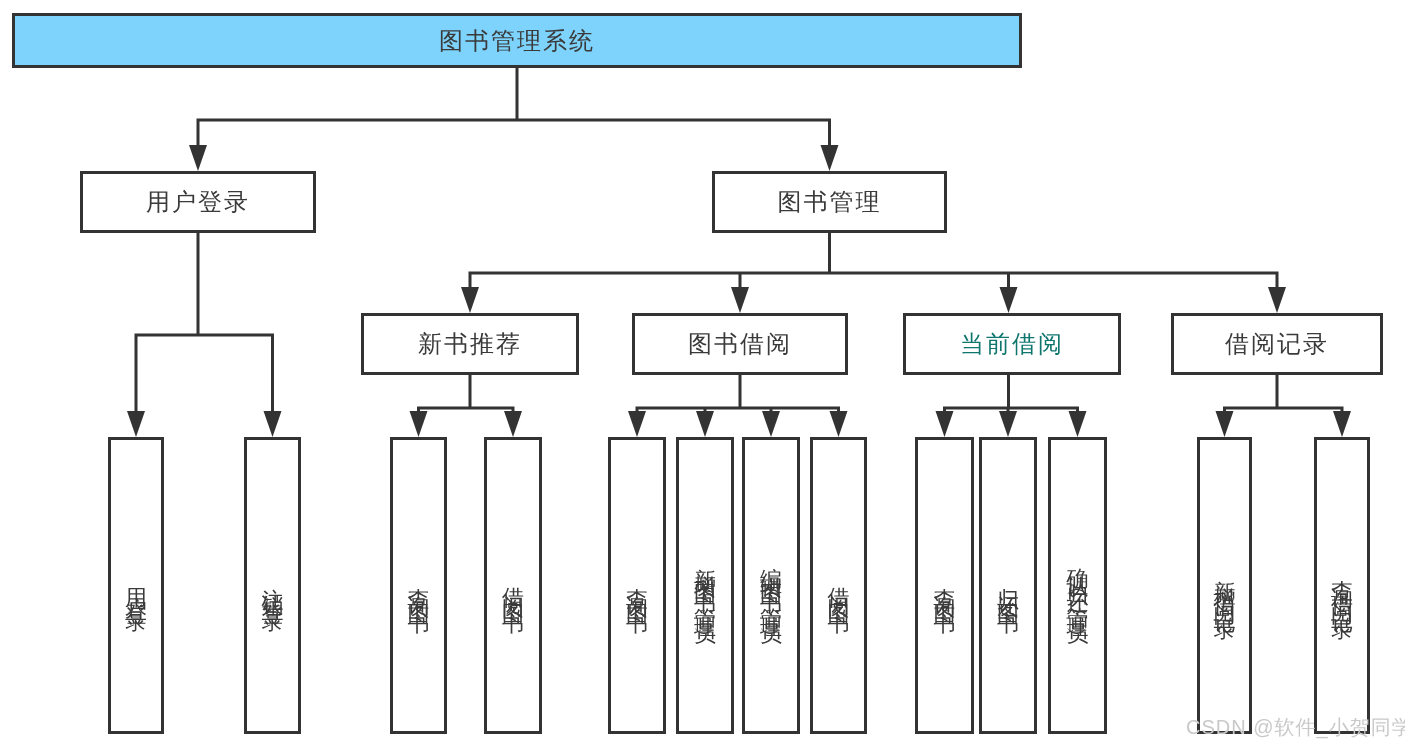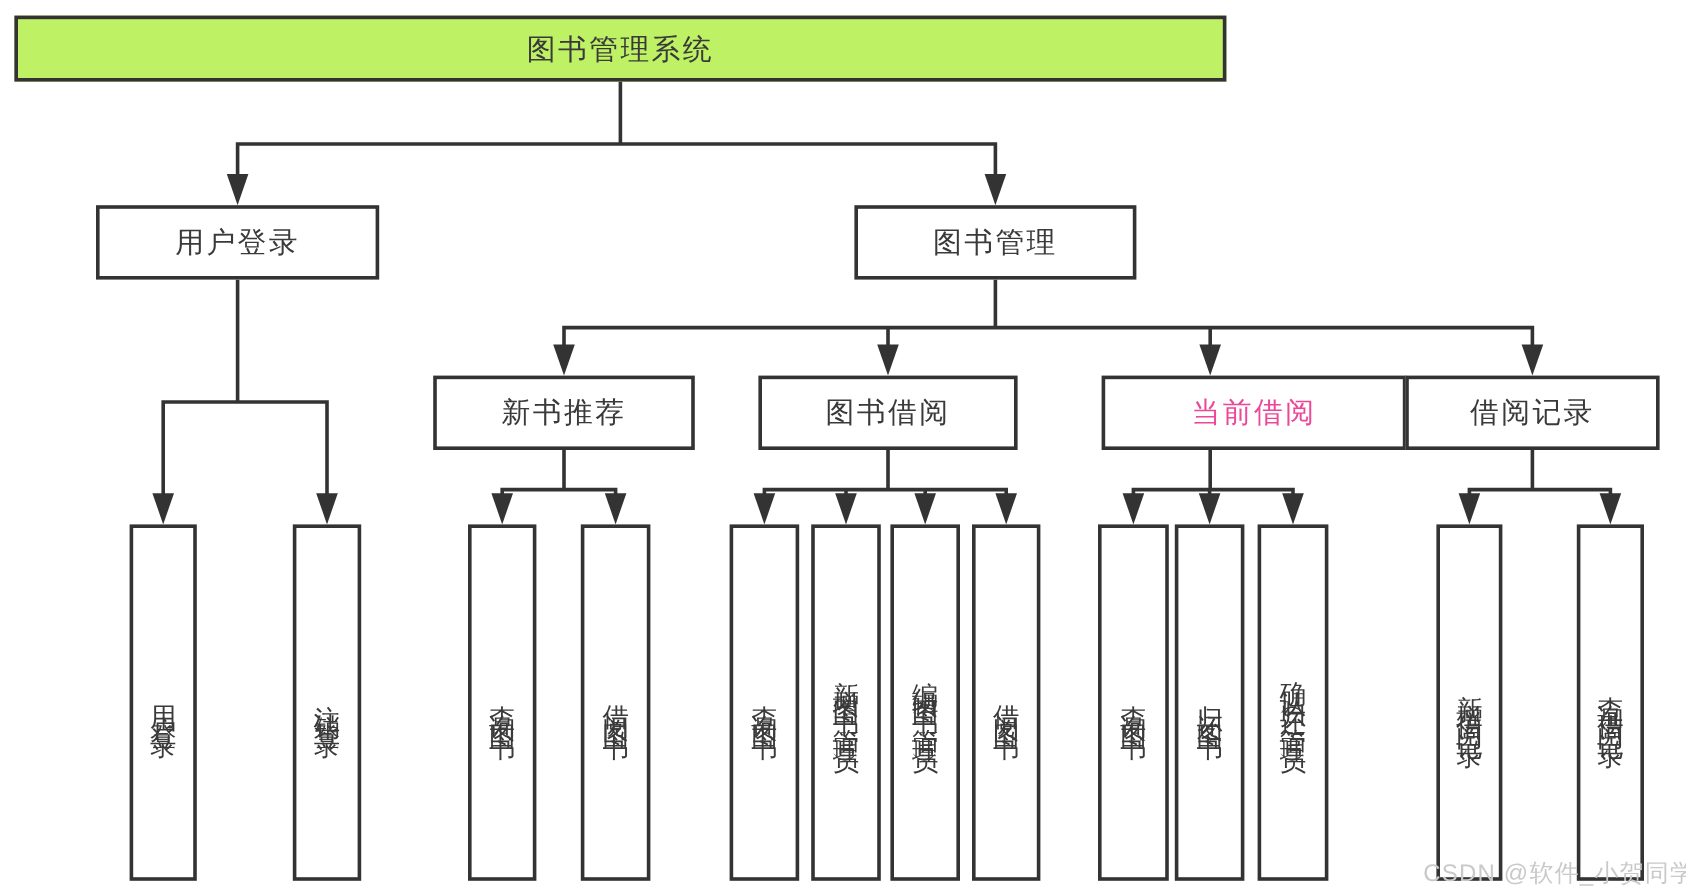--- a/index.html
+++ b/index.html
@@ -90,36 +90,36 @@
       <polygon points="829.5,411 847.5,411 838.5,437" fill="#333333"></polygon>
       <path d="M1008.5 375 L1008.5 408 M943 408 L1079 408 M944.5 408 L944.5 414 M1008 408 L1008 414 M1077.5 408 L1077.5 414" fill="none" stroke="#333333" stroke-width="3"></path>
       <polygon points="935.5,411 953.5,411 944.5,437" fill="#333333"></polygon>
       <polygon points="999,411 1017,411 1008,437" fill="#333333"></polygon>
       <polygon points="1068.5,411 1086.5,411 1077.5,437" fill="#333333"></polygon>
       <path d="M1277 375 L1277 408 M1223 408 L1343.5 408 M1224.5 408 L1224.5 414 M1342 408 L1342 414" fill="none" stroke="#333333" stroke-width="3"></path>
       <polygon points="1215.5,411 1233.5,411 1224.5,437" fill="#333333"></polygon>
       <polygon points="1333,411 1351,411 1342,437" fill="#333333"></polygon>
     </svg>
   <div id="nodes-layer">
-      <div class="node horizontal" style="left: 12px; top: 13px; width: 1010px; height: 55px; border-color: rgb(51, 51, 51); background: #bef264; color: rgb(58, 58, 58);">
+      <div class="node horizontal" style="left: 12px; top: 13px; width: 1010px; height: 55px; border-color: rgb(51, 51, 51); background: #7dd3fc; color: rgb(58, 58, 58);">
         <span class="label">图书管理系统</span>
       </div>
       <div class="node horizontal" style="left: 80px; top: 171px; width: 236px; height: 62px; border-color: rgb(51, 51, 51); background: rgb(255, 255, 255); color: rgb(58, 58, 58);">
         <span class="label">用户登录</span>
       </div>
       <div class="node horizontal" style="left: 361px; top: 313px; width: 218px; height: 62px; border-color: rgb(51, 51, 51); background: rgb(255, 255, 255); color: rgb(58, 58, 58);">
         <span class="label">新书推荐</span>
       </div>
       <div class="node horizontal" style="left: 712px; top: 171px; width: 235px; height: 62px; border-color: rgb(51, 51, 51); background: rgb(255, 255, 255); color: rgb(58, 58, 58);">
         <span class="label">图书管理</span>
       </div>
       <div class="node horizontal" style="left: 632px; top: 313px; width: 216px; height: 62px; border-color: rgb(51, 51, 51); background: rgb(255, 255, 255); color: rgb(58, 58, 58);">
         <span class="label">图书借阅</span>
       </div>
-      <div class="node horizontal" style="left: 903px; top: 313px; width: 254px; height: 62px; border-color: rgb(51, 51, 51); background: rgb(255, 255, 255); color: #ec4899; margin-left: 15px;">
+      <div class="node horizontal" style="left: 903px; top: 313px; width: 218px; height: 62px; border-color: rgb(51, 51, 51); background: rgb(255, 255, 255); color: #0f766e;">
         <span class="label">当前借阅</span>
       </div>
       <div class="node horizontal" style="left: 1171px; top: 313px; width: 212px; height: 62px; border-color: rgb(51, 51, 51); background: rgb(255, 255, 255); color: rgb(58, 58, 58);">
         <span class="label">借阅记录</span>
       </div>
       <div class="node vertical" style="left: 108px; top: 437px; width: 56px; height: 297px; border-color: rgb(51, 51, 51); background: rgb(255, 255, 255); color: rgb(58, 58, 58);">
         <span class="label">用户登录</span>
       </div>
       <div class="node vertical" style="left: 244px; top: 437px; width: 57px; height: 297px; border-color: rgb(51, 51, 51); background: rgb(255, 255, 255); color: rgb(58, 58, 58);">
         <span class="label">注销登录</span>

